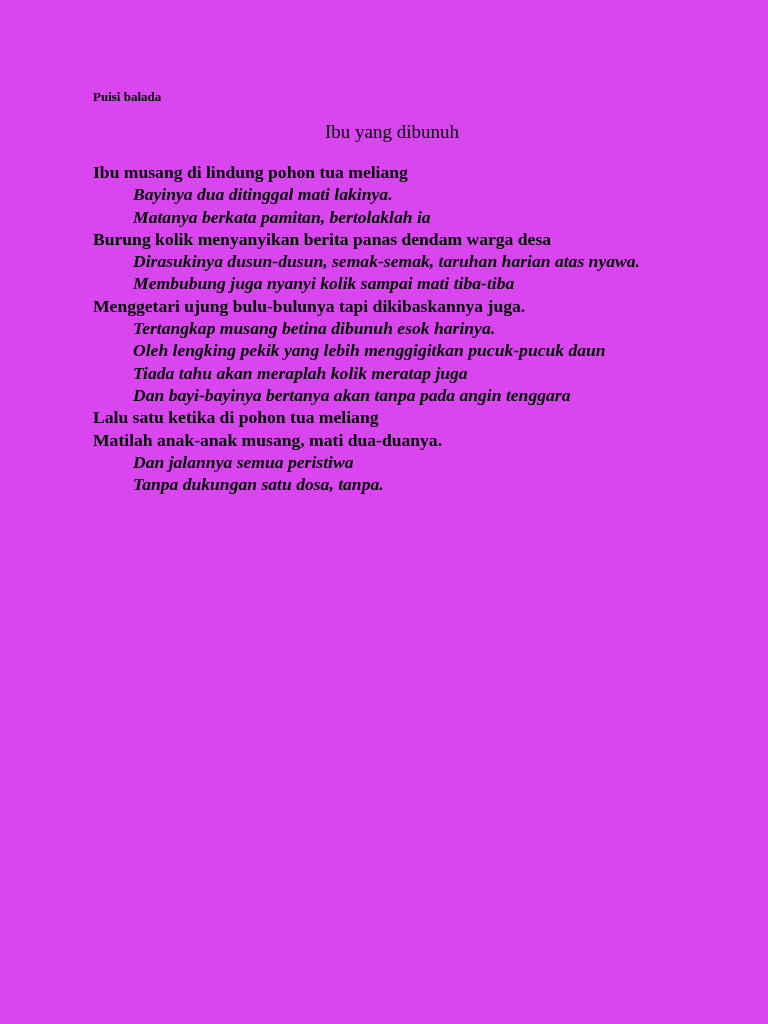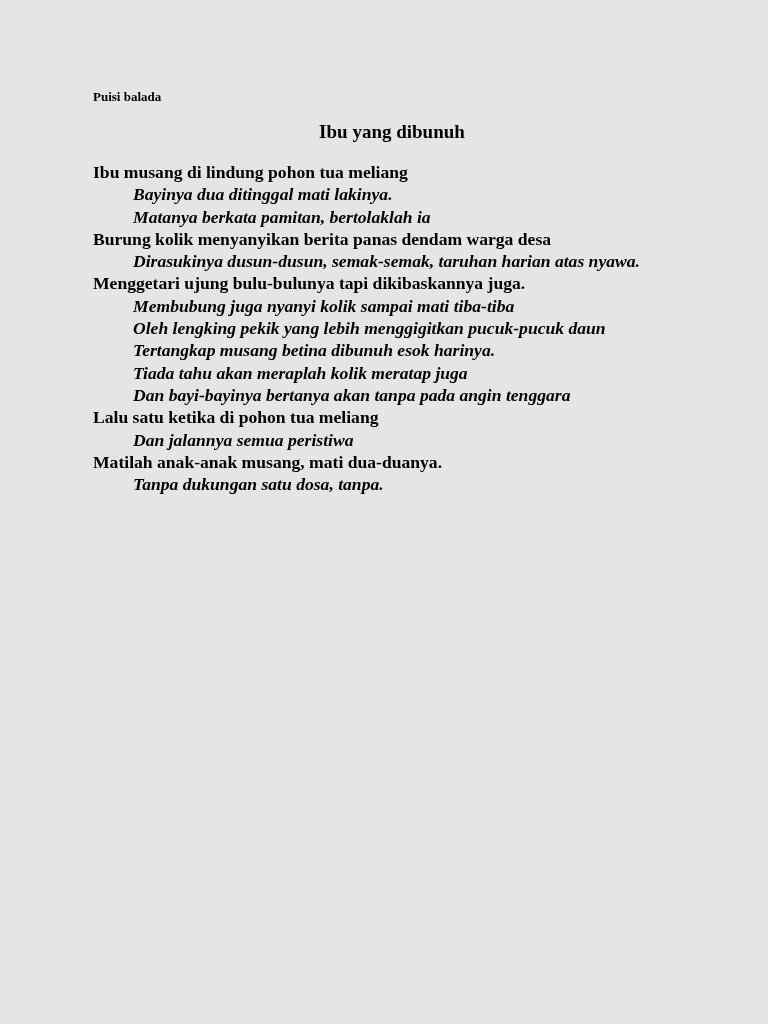--- a/index.html
+++ b/index.html
@@ -12,38 +12,38 @@
       height: 1024px;
       position: relative;
       overflow: hidden;
       font-family: "Liberation Serif", "DejaVu Serif", serif;
       color: #000000;
     }
     .page {
       position: absolute;
       left: 0; top: 0;
       width: 768px; height: 1024px;
-      background: #e5e5e5;
+      background: #d946ef;
     }
     .label {
       position: absolute;
       left: 93px;
       top: 89px;
       font-size: 13px;
       font-weight: bold;
       line-height: 16px;
     }
     .title {
       position: absolute;
       left: 0;
       width: 768px;
       top: 120px;
       text-align: center;
       font-size: 19px;
-      font-weight: bold;
+      font-weight: normal;
       line-height: 24px;
       padding-left: 16px;
       box-sizing: border-box;
     }
     .poem {
       position: absolute;
       left: 93px;
       top: 161px;
       margin: 0;
       padding: 0;
@@ -65,24 +65,24 @@
 
 <div class="page">
   <div class="label">Puisi balada</div>
   <div class="title">Ibu yang dibunuh</div>
   <ul class="poem">
     <li class="line">Ibu musang di lindung pohon tua meliang</li>
     <li class="line italic">Bayinya dua ditinggal mati lakinya.</li>
     <li class="line italic">Matanya berkata pamitan, bertolaklah ia</li>
     <li class="line">Burung kolik menyanyikan berita panas dendam warga desa</li>
     <li class="line italic">Dirasukinya dusun-dusun, semak-semak, taruhan harian atas nyawa.</li>
+    <li class="line italic">Membubung juga nyanyi kolik sampai mati tiba-tiba</li>
     <li class="line">Menggetari ujung bulu-bulunya tapi dikibaskannya juga.</li>
-    <li class="line italic">Membubung juga nyanyi kolik sampai mati tiba-tiba</li>
+    <li class="line italic">Tertangkap musang betina dibunuh esok harinya.</li>
     <li class="line italic">Oleh lengking pekik yang lebih menggigitkan pucuk-pucuk daun</li>
-    <li class="line italic">Tertangkap musang betina dibunuh esok harinya.</li>
     <li class="line italic">Tiada tahu akan meraplah kolik meratap juga</li>
     <li class="line italic">Dan bayi-bayinya bertanya akan tanpa pada angin tenggara</li>
     <li class="line">Lalu satu ketika di pohon tua meliang</li>
+    <li class="line">Matilah anak-anak musang, mati dua-duanya.</li>
     <li class="line italic">Dan jalannya semua peristiwa</li>
-    <li class="line">Matilah anak-anak musang, mati dua-duanya.</li>
     <li class="line italic">Tanpa dukungan satu dosa, tanpa.</li>
   </ul>
 </div>
 
 </body></html>

